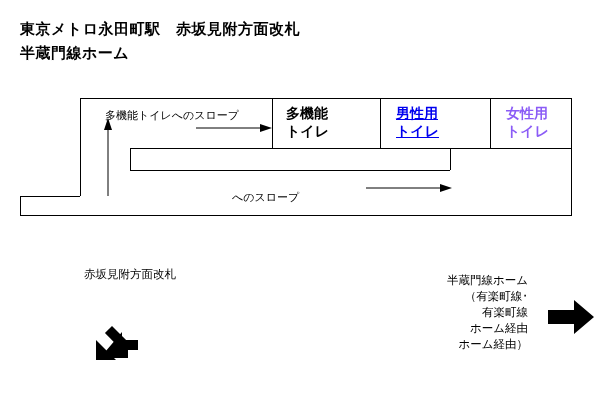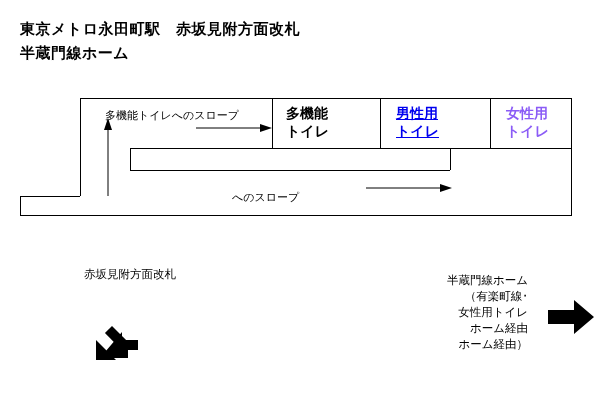--- a/index.html
+++ b/index.html
@@ -143,21 +143,21 @@
     <polygon points="452,188 440,184 440,192" fill="#000000"></polygon>
   </svg>
 
   <div class="caption center" style="left:84px; top:266px;">
     <div>赤坂見附方面改札</div>
   </div>
 
   <div class="caption center" style="left:408px; top:272px; width:120px;">
     <div>半蔵門線ホーム</div>
     <div>（有楽町線･</div>
-    <div>女性用トイレ</div>
+    <div>有楽町線</div>
     <div>ホーム経由</div>
     <div>ホーム経由）</div>
   </div>
 
   <svg class="big-arrow" style="left:94px; top:320px;" viewBox="0 0 48 42">
     <polygon points="44,4 44,20 28,20 28,12 6,38 34,38 34,30 44,30 44,4" fill="#000000"></polygon>
     <polygon points="2,40 22,40 2,20" fill="#000000"></polygon>
     <rect x="18" y="6" width="22" height="10" fill="#000000" transform="rotate(45 18 6)"></rect>
   </svg>
 

